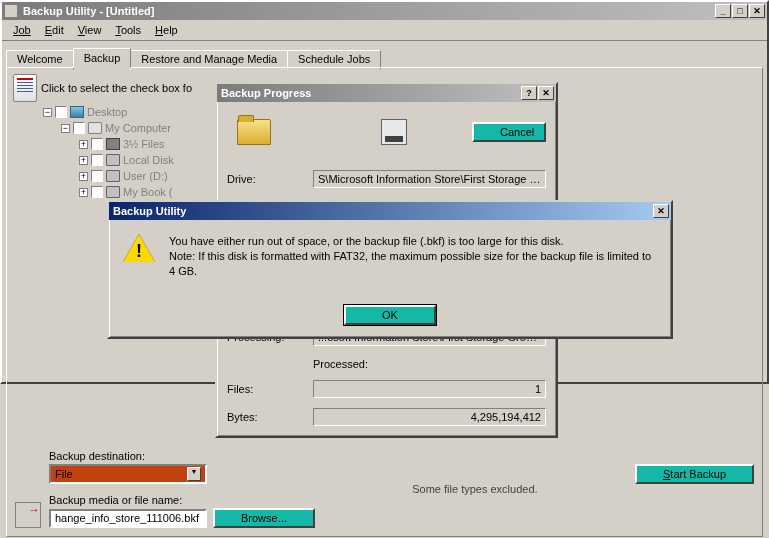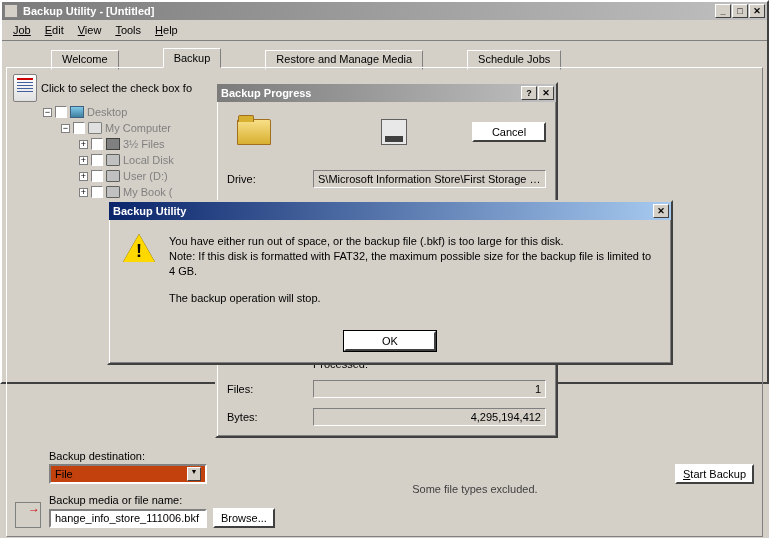--- a/index.html
+++ b/index.html
@@ -13,21 +13,21 @@
 .titlebar-text { flex: 1; padding-left: 2px; }
 .titlebar-btns { display: flex; gap: 1px; }
 .titlebar-btn { width: 16px; height: 14px; background: #d4d0c8; border: 1px solid; border-color: #fff #404040 #404040 #fff; display: flex; align-items: center; justify-content: center; font-family: Marlett, Arial; font-size: 9px; color: #000; cursor: pointer; }
 
 .menubar { display: flex; padding: 2px 4px; background: #d4d0c8; border-bottom: 1px solid #808080; }
 .menu-item { padding: 2px 7px; cursor: pointer; }
 .menu-item span { text-decoration: underline; }
 
 .client { padding: 4px; position: relative; }
 .tabs { display: flex; margin-top: 2px; }
-.tab { padding: 3px 10px; background: #d4d0c8; border: 1px solid; border-color: #fff #808080 #d4d0c8 #fff; cursor: pointer; position: relative; top: 1px; margin-right: -1px; margin-left: 45px; }
+.tab { padding: 3px 10px; background: #d4d0c8; border: 1px solid; border-color: #fff #808080 #d4d0c8 #fff; cursor: pointer; position: relative; top: 1px; margin-right: -1px; }
 .tab.active { border-bottom-color: #d4d0c8; z-index: 2; background:#d4d0c8; }
 .tab.inactive { top: 3px; padding: 2px 10px; }
 .tab-content { border: 1px solid; border-color: #fff #808080 #808080 #fff; padding: 6px; height: 470px; position: relative; }
 
 .header-row { display: flex; align-items: center; }
 .clip-icon { width: 24px; height: 28px; background: linear-gradient(#fff,#e0e0e0); border: 1px solid #808080; margin-right: 4px; border-radius:2px; position:relative;}
 .clip-icon::before { content:""; position:absolute; top:3px; left:3px; width:16px; height:2px; background:#cc0000;}
 .clip-icon::after { content:""; position:absolute; top:7px; left:3px; width:16px; height:12px; background: repeating-linear-gradient(#4060a0 0 1px, transparent 1px 3px);}
 
 .tree { margin-left: 30px; margin-top: 2px; }
@@ -44,21 +44,21 @@
 .indent2 { margin-left: 36px; }
 
 
 .bottom { position: absolute; bottom: 8px; left: 8px; right: 8px; }
 .dest-row { display: flex; align-items: flex-end; gap: 8px; }
 .dest-icon { width: 26px; height: 26px; background: #d4d0c8; border: 1px solid #808080; position:relative; }
 .dest-icon::after { content:"→"; color:#cc0000; position:absolute; top:-2px; left:12px; font-weight:bold; font-size:12px;}
 .field-col label { display: block; margin-bottom: 2px; }
 .combo { width: 158px; height: 20px; border: 2px solid; border-color: #808080 #fff #fff #808080; background:#c2410c; padding: 2px 4px; display:flex; align-items:center; justify-content:space-between;}
 .combo-btn { width:14px; height:14px; background:#d4d0c8; border:1px solid; border-color:#fff #404040 #404040 #fff; font-size:7px; text-align:center;}
-.winbtn { padding: 2px 6px; background:#ffffff; border:2px solid; border-color:#fff #404040 #404040 #fff; cursor:pointer; }
+.winbtn { padding: 2px 26px; background:#14b8a6; border:2px solid; border-color:#fff #404040 #404040 #fff; cursor:pointer; }
 .winbtn.default { box-shadow: 0 0 0 1px #000; }
 .textin { border: 2px solid; border-color: #808080 #fff #fff #808080; background:#fff; padding:2px 4px; height:19px;}
 
 
 .progress-dlg { position: absolute; left: 215px; top: 82px; width: 343px; background:#d4d0c8; border: 2px solid; border-color:#d4d0c8 #404040 #404040 #d4d0c8; box-shadow: inset 1px 1px 0 #fff, inset -1px -1px 0 #808080;}
 .progress-body { padding: 10px; }
 .prog-top { display:flex; justify-content:space-between; align-items:center; margin-bottom:18px;}
 .anim-box { width:180px; height:40px; display:flex; align-items:center; gap:20px; padding-left:10px;}
 .folder-icon { width:34px; height:26px; background:linear-gradient(#f8e088,#d8b030); border:1px solid #a07020; border-radius:2px 2px 0 0; position:relative;}
 .folder-icon::before { content:""; position:absolute; top:-5px; left:0; width:14px; height:6px; background:#d8b030; border:1px solid #a07020; border-bottom:none; border-radius:2px 2px 0 0;}
@@ -217,19 +217,18 @@
       <div class="titlebar-btn">✕</div>
     </div>
   </div>
   <div class="err-body">
     <div class="warn-icon">
         <div class="warn-tri"></div>
       </div>
     <div class="err-text">
       <p><span>You have either run out of space, or the backup file (.bkf) is too large for this disk.</span><br>
          <span>Note: If this disk is formatted with FAT32, the maximum possible size for the backup file is limited to 4 GB.</span></p>
-      <p>The backup operation will stop.</p>
     </div>
   </div>
   <div class="err-btns">
     <button class="winbtn default" style="width:92px">OK</button>
   </div>
 </div>
 
 </body></html>

